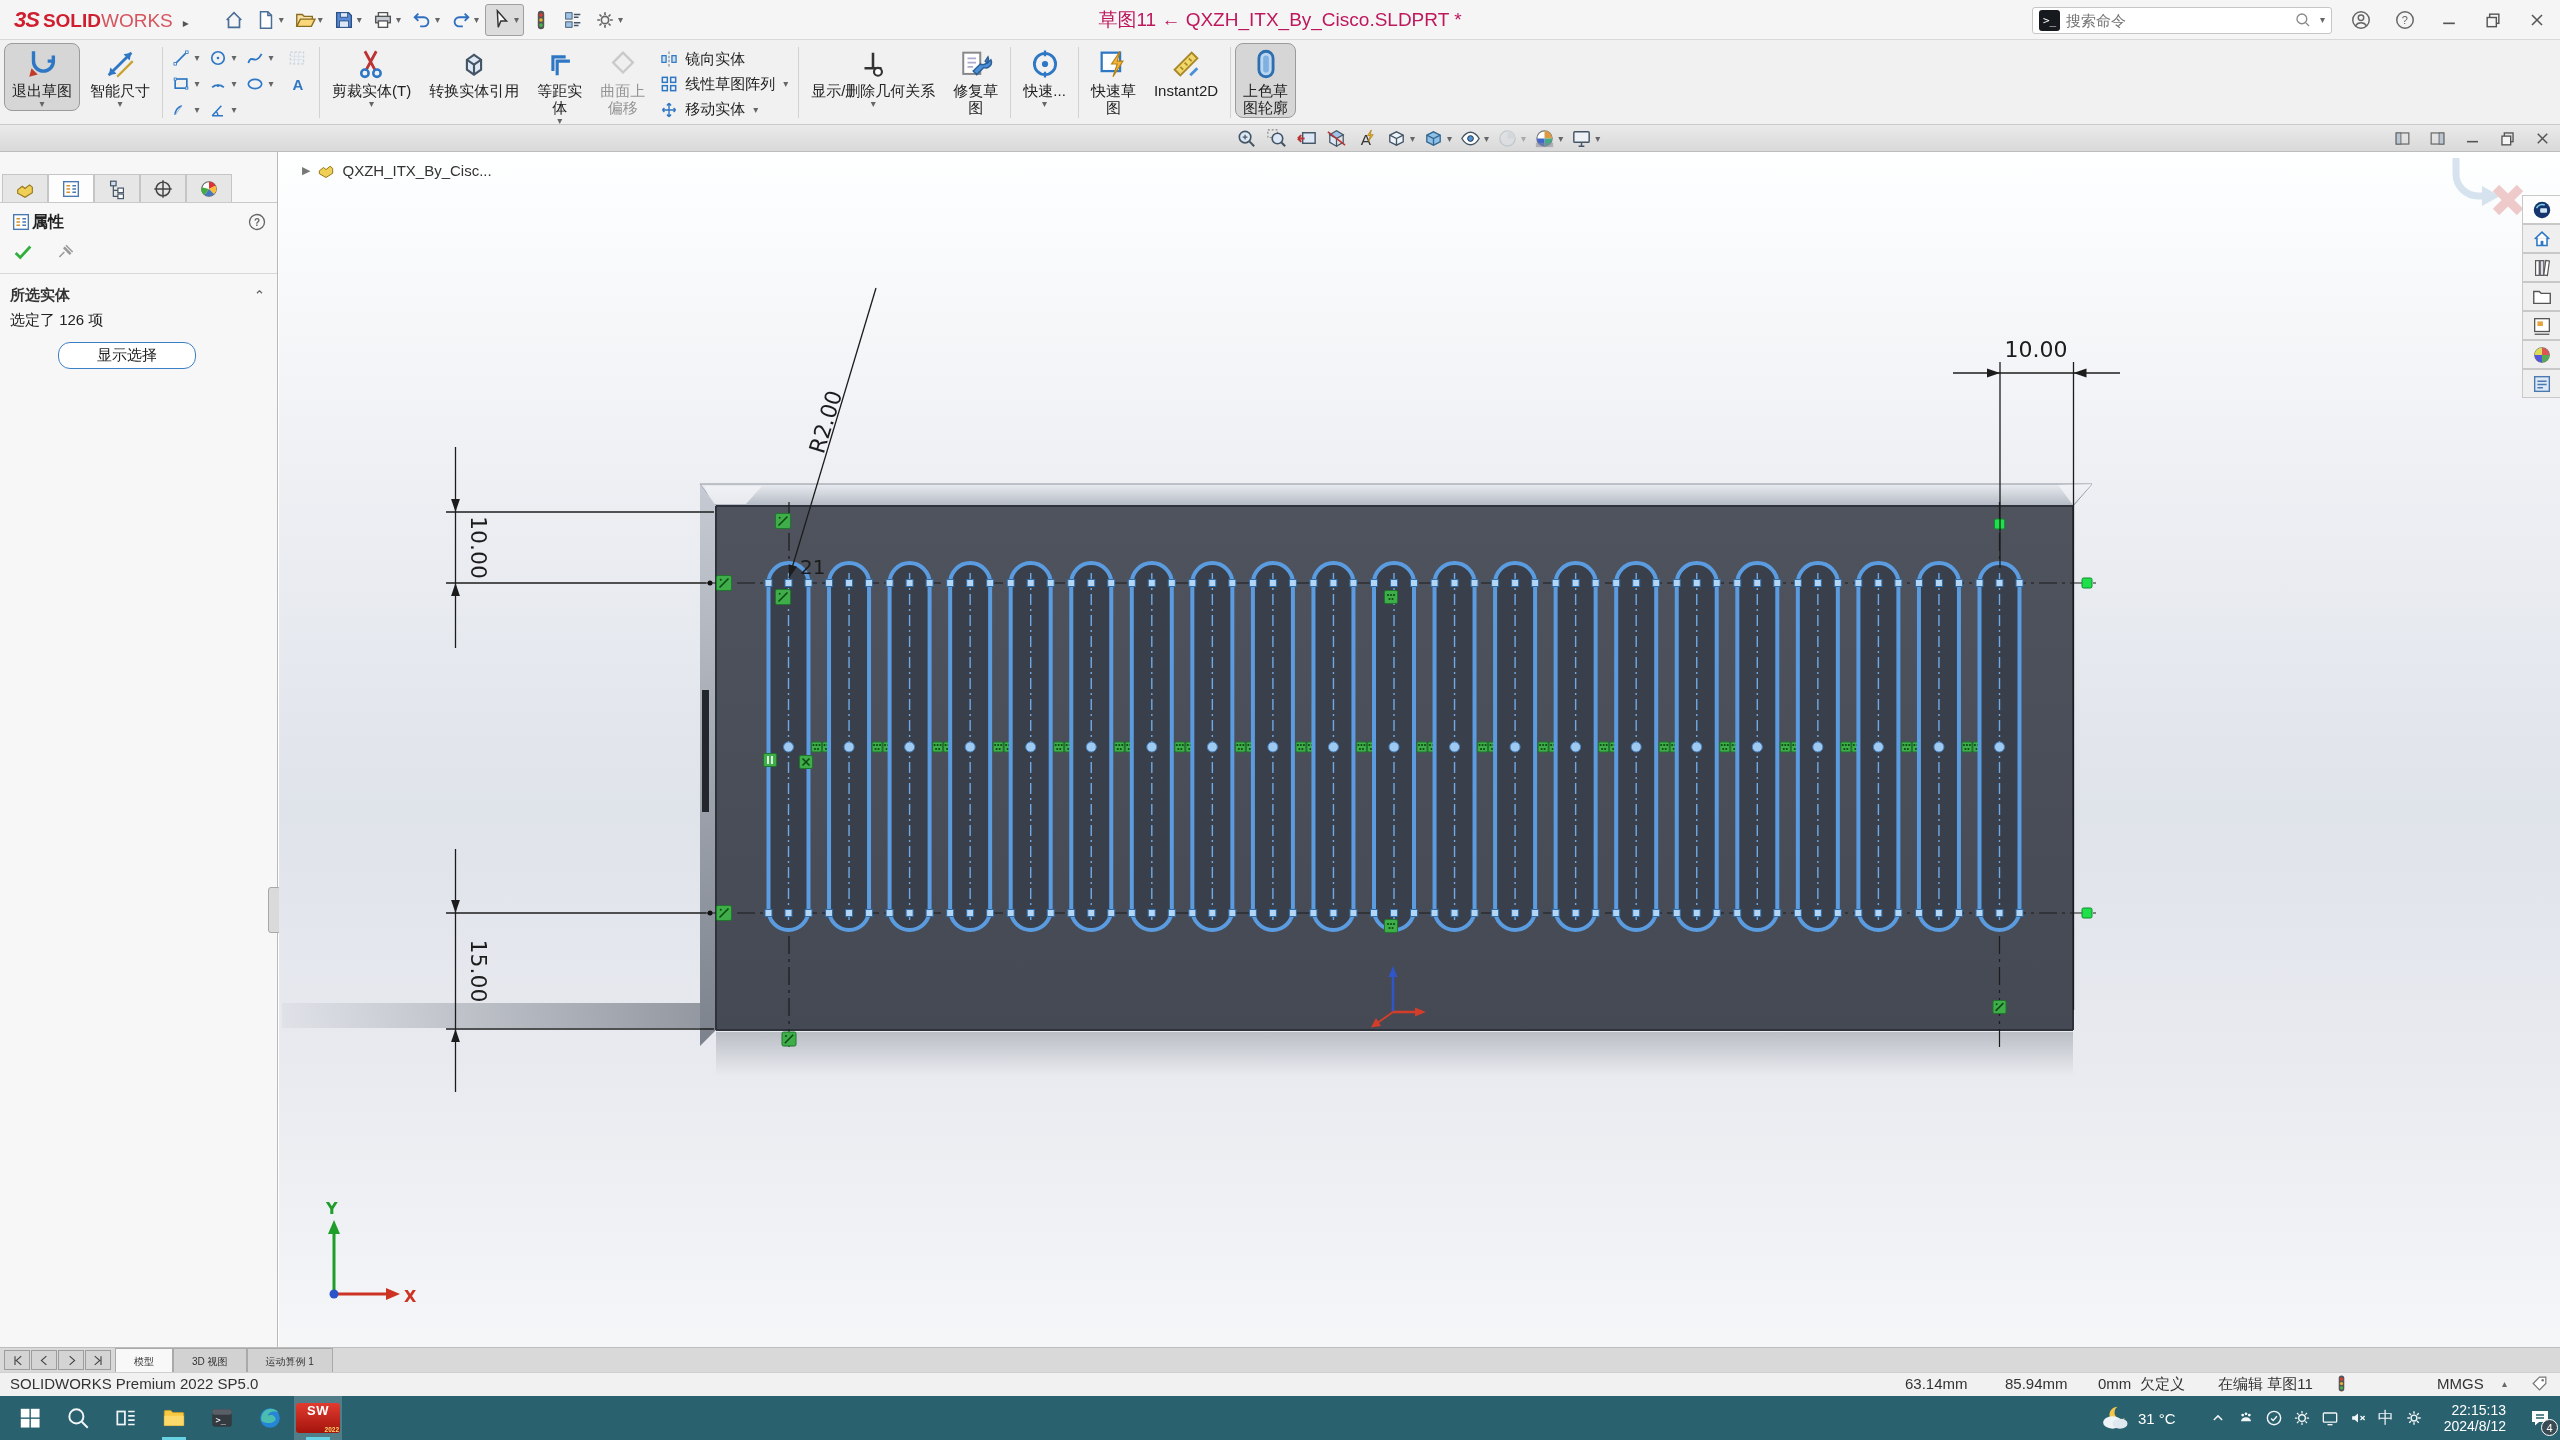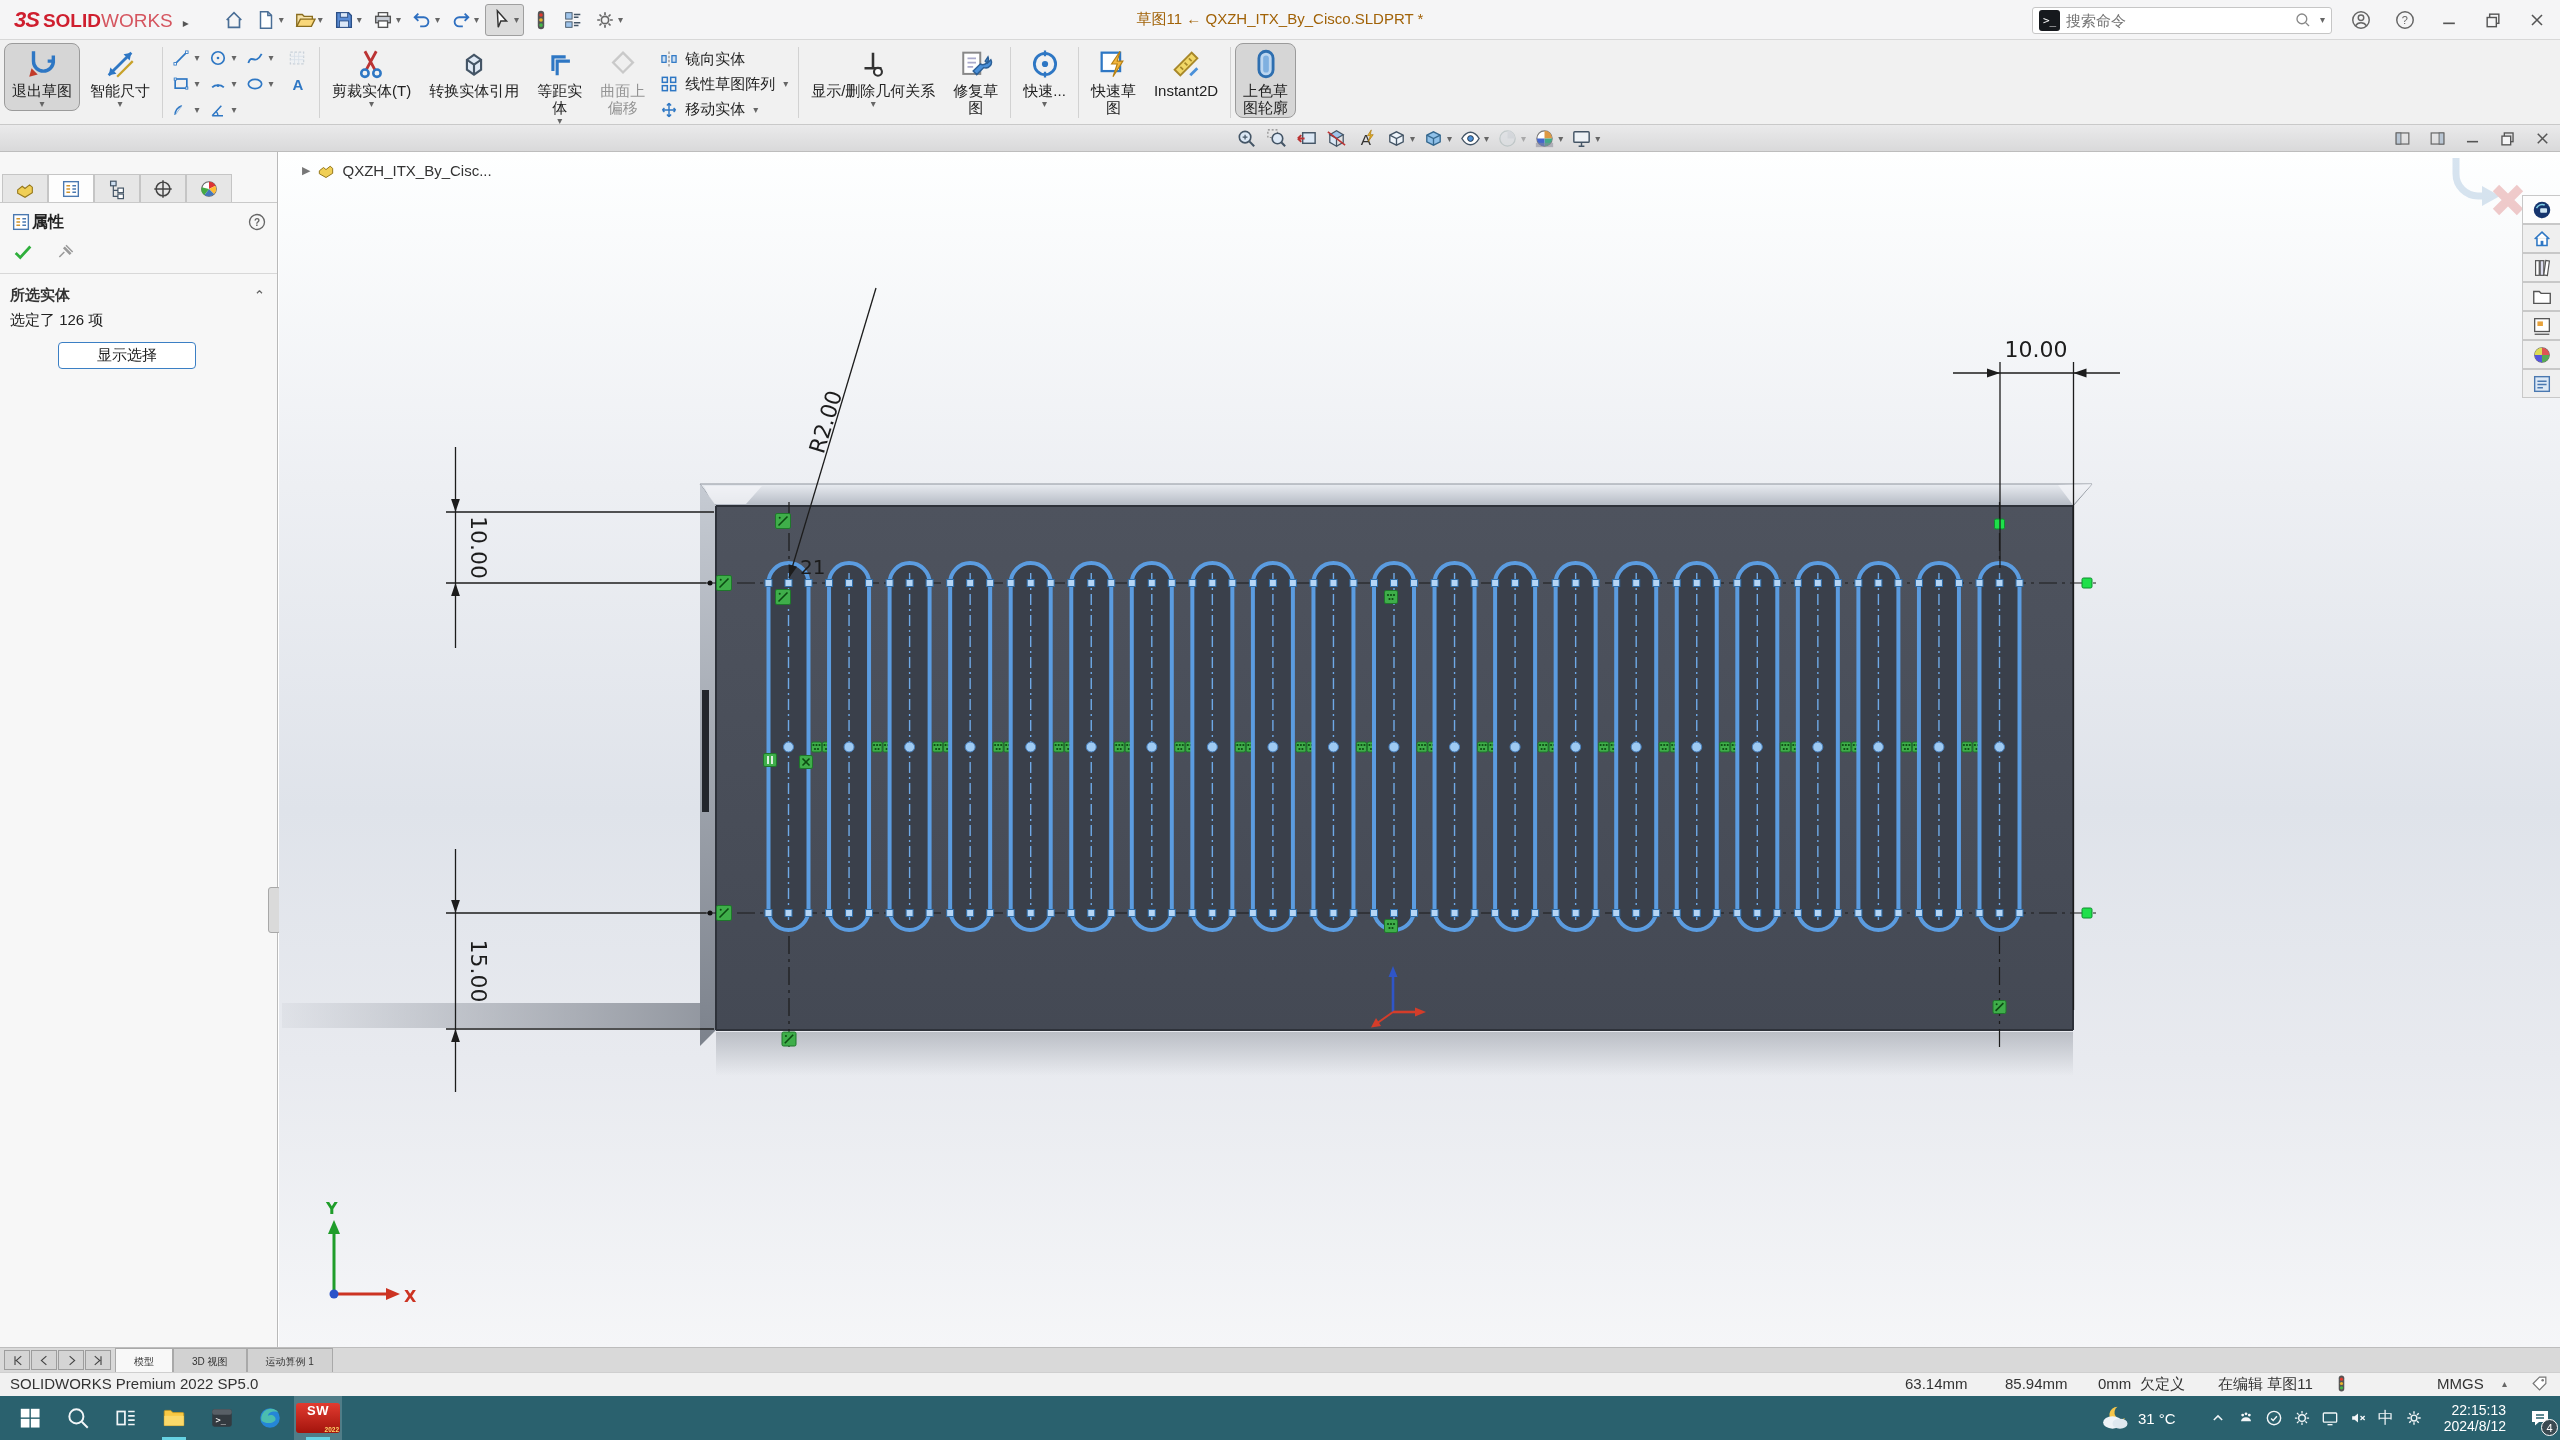--- a/index.html
+++ b/index.html
@@ -9,21 +9,21 @@
 #titlebar{position:absolute;left:0;top:0;width:2560px;height:40px;background:#f5f5f6;border-bottom:1px solid #d8d8d8;display:flex;align-items:center}
 #logo{display:flex;align-items:baseline;margin-left:14px;white-space:nowrap}
 #logo .l3s{font-style:italic;font-weight:bold;color:#cf1f2f;font-size:22px;letter-spacing:-1px;margin-right:4px}
 #logo .lsolid{font-weight:bold;color:#cf1f2f;font-size:19px}
 #logo .lworks{color:#d5555f;font-size:19px}
 #logo .lflag{color:#555;font-size:12px;margin-left:10px}
 #qat{display:flex;align-items:center;margin-left:30px;gap:2px}
 .qat-btn{display:flex;align-items:center;height:32px;padding:0 4px;border-radius:3px}
 .qat-btn.pressed{background:#dcdcdc;border:1px solid #9f9f9f}
 .caret{font-size:10px;color:#666;margin-left:2px;line-height:10px}
-#win-title{position:absolute;left:50%;transform:translateX(-50%);font-size:15px;color:#a16207;white-space:nowrap}
+#win-title{position:absolute;left:50%;transform:translateX(-50%);font-size:19px;color:#be185d;white-space:nowrap}
 #tb-right{position:absolute;right:8px;top:0;height:40px;display:flex;align-items:center;gap:14px}
 #searchbox{display:flex;align-items:center;width:300px;height:27px;background:#fff;border:1px solid #c6c6c6;border-radius:3px;padding:0 6px;gap:6px}
 #searchbox .sterm{width:21px;height:21px;background:#16191d;color:#fff;border-radius:3px;font-size:11px;font-family:"DejaVu Sans Mono",monospace;display:flex;align-items:center;justify-content:center}
 #searchbox input{flex:1;border:none;outline:none;font-size:15px;background:transparent;color:#444}
 .tbtn{display:flex;align-items:center;justify-content:center;width:30px;height:30px}
 
 #ribbon{position:absolute;left:0;top:40px;width:2560px;height:85px;background:#f1f1f1;border-bottom:1px solid #c9c9c9;display:flex;align-items:stretch;padding:3px 4px 2px 4px}
 .vsep{width:1px;background:#d2d2d2;margin:4px 4px;align-self:stretch}
 .rgroup{display:flex;align-items:flex-start;gap:2px}
 .rbtn{display:flex;flex-direction:column;align-items:center;padding:3px 7px 1px 7px;border:1px solid transparent;border-radius:8px}
@@ -51,21 +51,21 @@
 #pm-tabs{display:flex;margin-top:22px;border-bottom:1px solid #c9c9c9;padding-left:2px}
 .pmtab{width:46px;height:28px;display:flex;align-items:center;justify-content:center;background:#e6e6e6;border:1px solid #c5c5c5;border-bottom:none}
 .pmtab.active{background:#fdfdfd}
 .pm-title{display:flex;align-items:center;padding:8px 10px 6px 10px;font-size:16px;font-weight:bold;color:#222}
 .pm-title .sp{flex:1}
 .pm-actions{display:flex;align-items:center;gap:22px;padding:2px 12px 10px 12px;border-bottom:1px solid #d8d8d8}
 .pm-section{display:flex;align-items:center;padding:12px 12px 4px 10px;font-size:15px;font-weight:bold;color:#333}
 .pm-section .sp{flex:1}
 .pm-section .chev{color:#666;font-size:13px}
 .pm-count{padding:2px 10px;font-size:15px;color:#222}
-.pm-show{display:block;margin:10px 0 0 58px;width:138px;height:27px;background:#fff;border:1.5px solid #3b7fc4;border-radius:4px;font-size:15px;color:#222;font-family:inherit}
+.pm-show{display:block;margin:10px 0 0 58px;width:138px;height:27px;background:#fff;border:1.5px solid #3b7fc4;border-radius:12px;font-size:15px;color:#222;font-family:inherit}
 #splitter-handle{position:absolute;left:268px;top:735px;width:13px;height:46px;background:#dadada;border:1px solid #a8a8a8;border-radius:3px}
 #viewport{position:absolute;left:279px;top:0;width:2281px;height:1195px;background:linear-gradient(180deg,#feffff 0%,#edeff3 28%,#dfe3ea 55%,#e8eaef 76%,#f5f6f8 100%);overflow:hidden}
 #scene{position:absolute;left:-279px;top:-152px;width:2560px;height:1440px}
 #flyout-tree{position:absolute;left:23px;top:8px;display:flex;align-items:center;gap:6px;font-size:15px;color:#333}
 #flyout-tree .exp{color:#777;font-size:11px}
 #taskpane-tabs{position:absolute;right:0;top:43px;width:38px;display:flex;flex-direction:column}
 .tptab{width:38px;height:29px;display:flex;align-items:center;justify-content:center;background:#efefef;border:1px solid #c8c8c8;border-right:none}
 .tptab.active{background:#fdfdfd}
 
 #bottombar{position:absolute;left:0;top:1347px;width:2560px;height:25px;background:#d9d9d9;border-top:1px solid #bdbdbd;display:flex;align-items:stretch}

